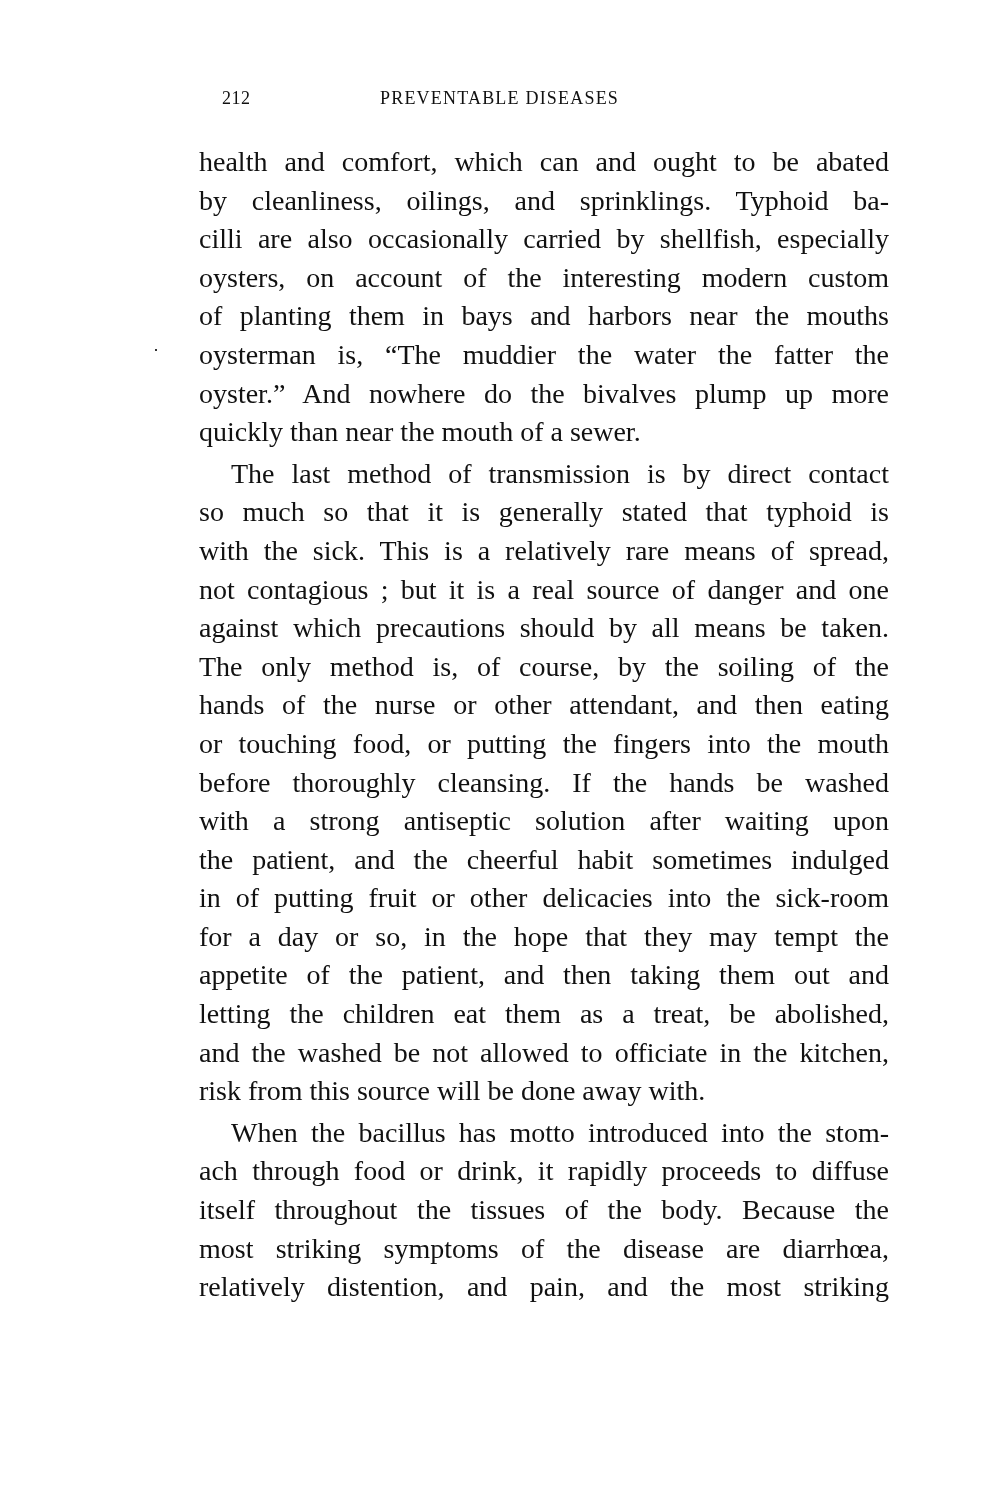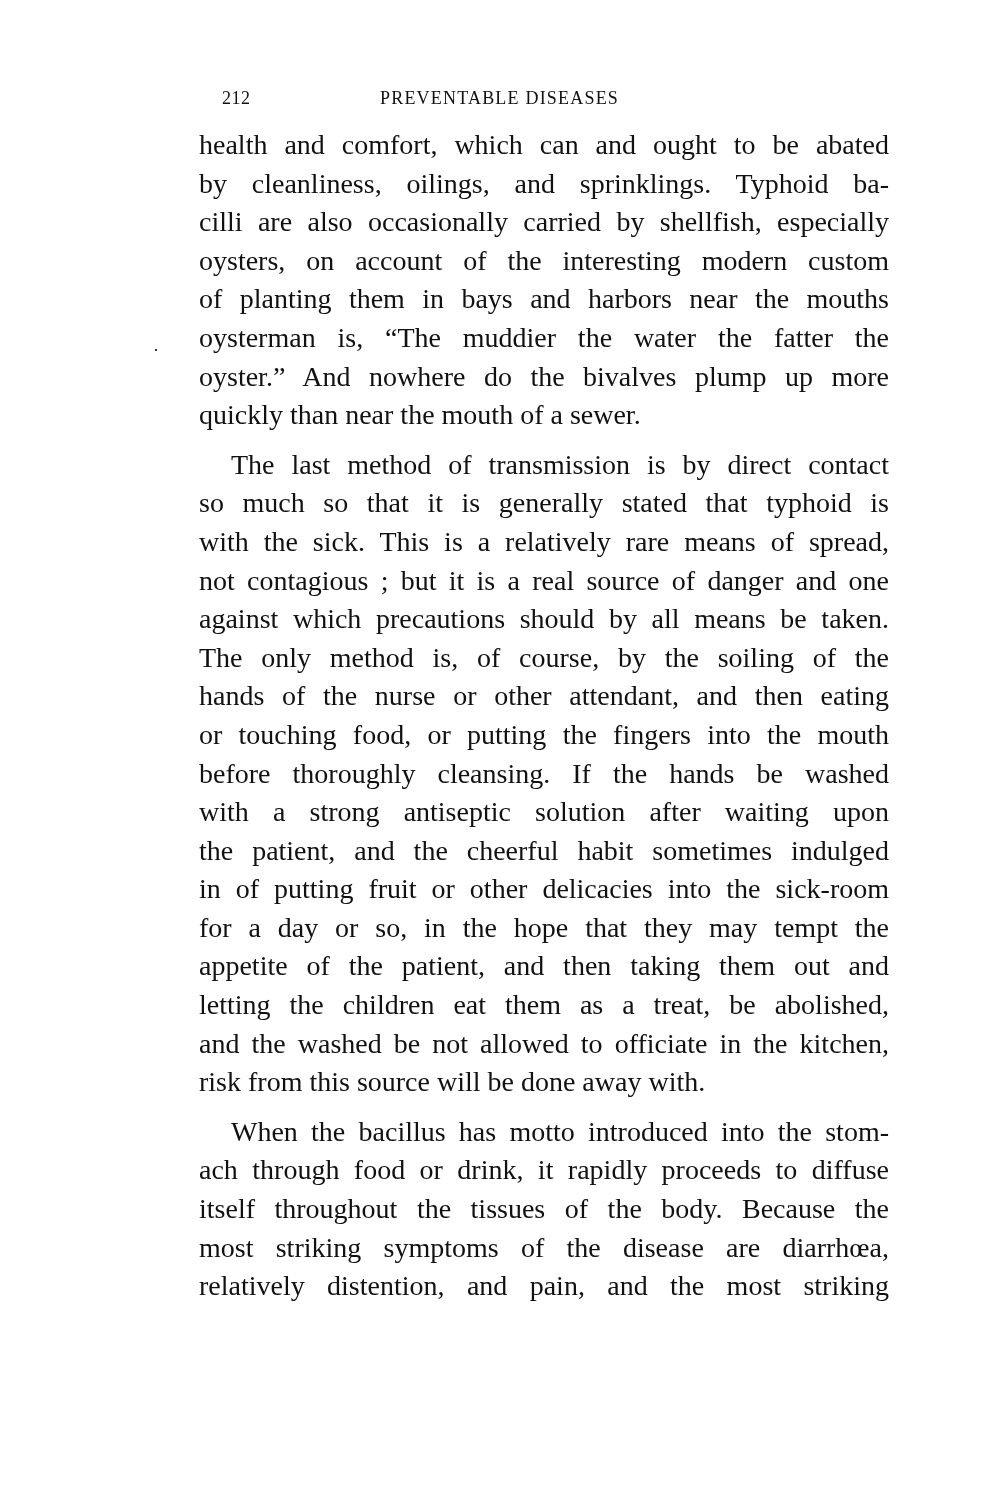--- a/index.html
+++ b/index.html
@@ -39,40 +39,39 @@
     }
     .running-title {
       position: absolute;
       left: 158px;
       top: 0;
       letter-spacing: 1.2px;
     }
     .body-text {
       position: absolute;
       left: 199px;
-      top: 126px;
+      top: 143px;
       width: 690px;
       font-family: Liberation Serif, serif;
     }
     .line {
       display: block;
       height: 38.6px;
       line-height: 38.6px;
       font-size: 28px;
       text-align: justify;
       text-align-last: justify;
       white-space: nowrap;
       overflow: visible;
     }
     .line.last {
       text-align-last: left;
     }
     .line.indent {
       padding-left: 32px;
-      margin-top: 8px;
     }
     .para-gap {
       height: 3px;
     }
     .speck {
       position: absolute;
       left: 155px;
       top: 349px;
       width: 2px;
       height: 2px;

